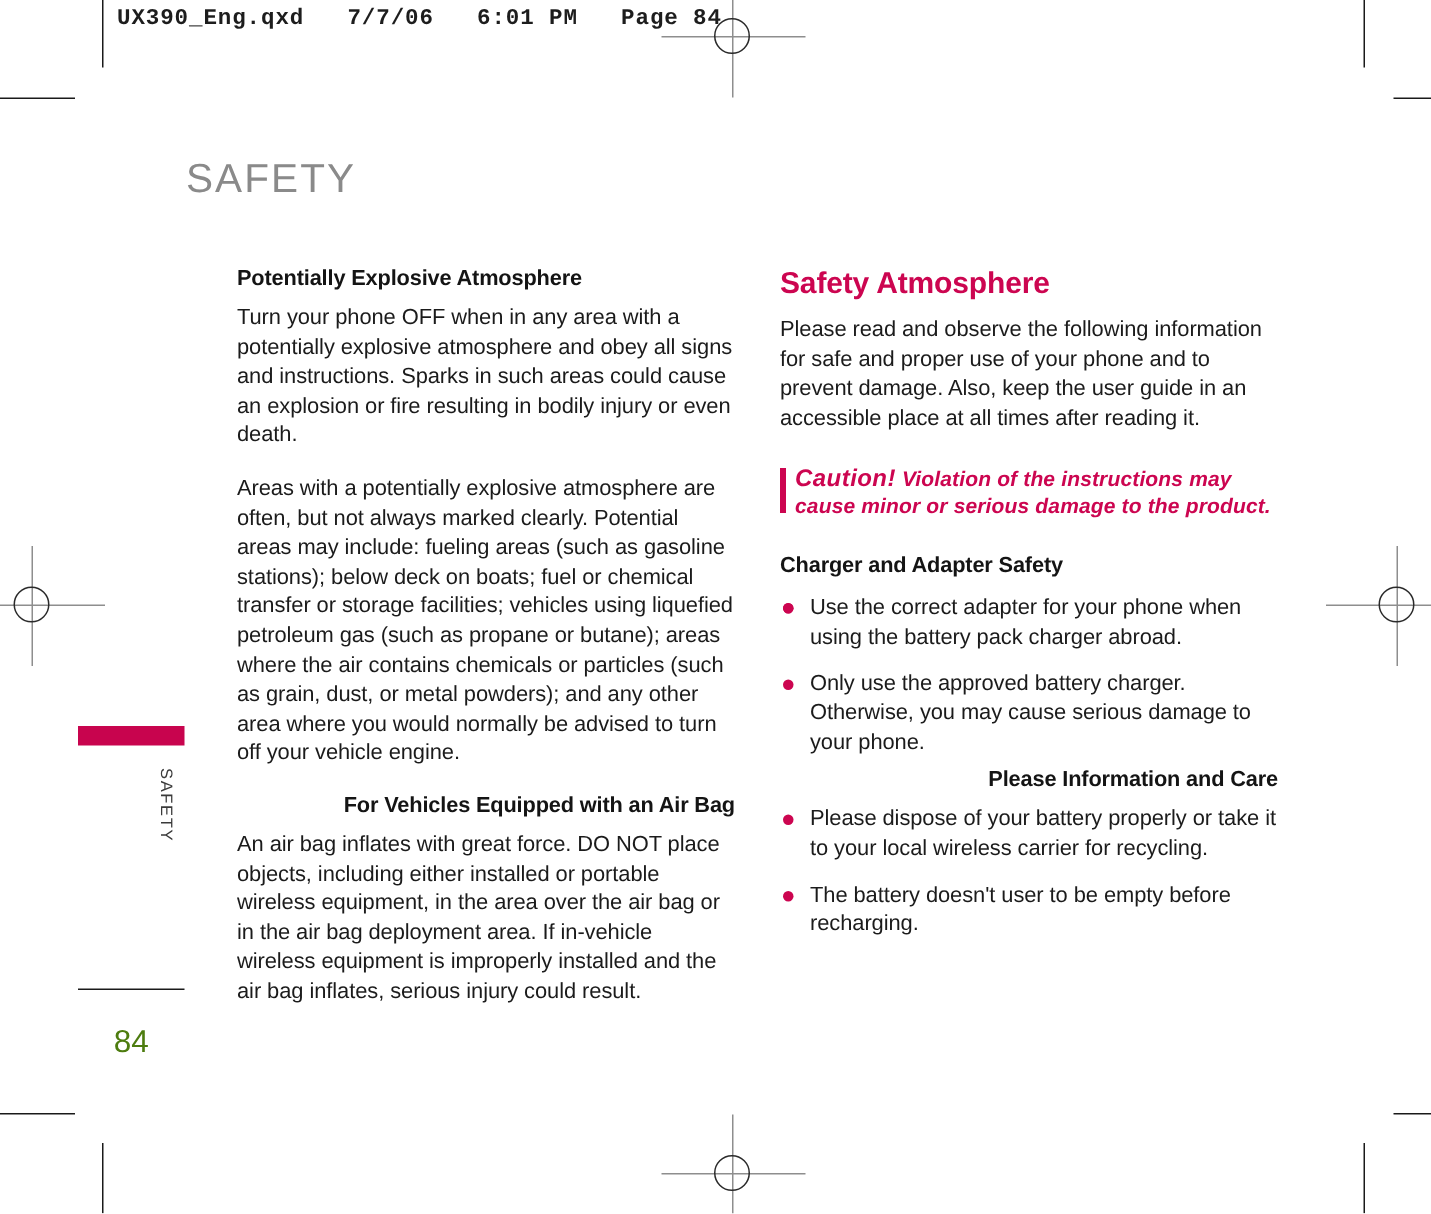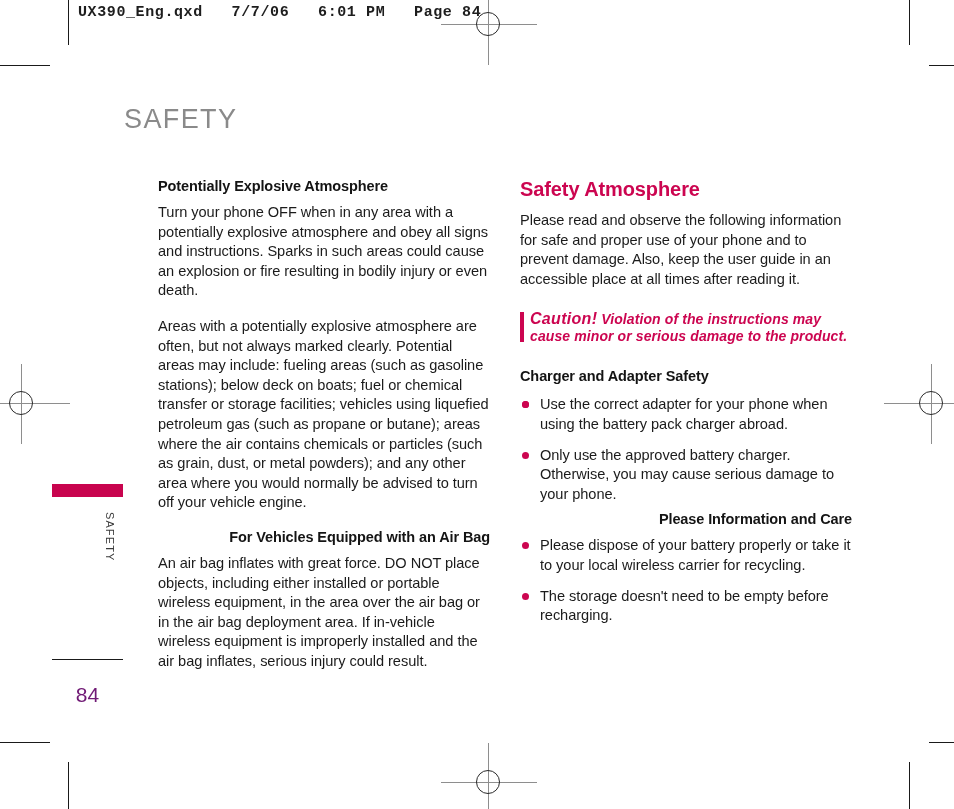--- a/index.html
+++ b/index.html
@@ -102,21 +102,21 @@
     height: 1px;
     background: #1a1a1a;
   }
   #folio-number {
     position: absolute;
     left: 52px;
     top: 683px;
     width: 71px;
     text-align: center;
     font-size: 21px;
-    color: #701a75;
+    color: #4d7c0f;
   }
 
   
   .column {
     position: absolute;
     top: 178px;
     width: 332px;
   }
   #col-left  { left: 158px; }
   #col-right { left: 520px; }
@@ -267,17 +267,17 @@
     <h3 class="sub">Charger and Adapter Safety</h3>
     <ul class="bullets" id="charger-list">
         <li><span class="dot"></span></li>
         <li><span class="dot"></span><span>Use the correct adapter for your phone when using the battery pack charger abroad.</span></li>
         <li><span class="dot"></span><span>Only use the approved battery charger. Otherwise, you may cause serious damage to your phone.</span></li>
       </ul>
 
     <h3 class="sub spaced">Please Information and Care</h3>
     <ul class="bullets" id="battery-list">
         <li><span class="dot"></span><span>Please dispose of your battery properly or take it to your local wireless carrier for recycling.</span></li>
-        <li><span class="dot"></span><span>The storage doesn't need to be empty before recharging.</span></li>
+        <li><span class="dot"></span><span>The battery doesn't user to be empty before recharging.</span></li>
       </ul>
   </div>
 
 </div>
 
 </body></html>

